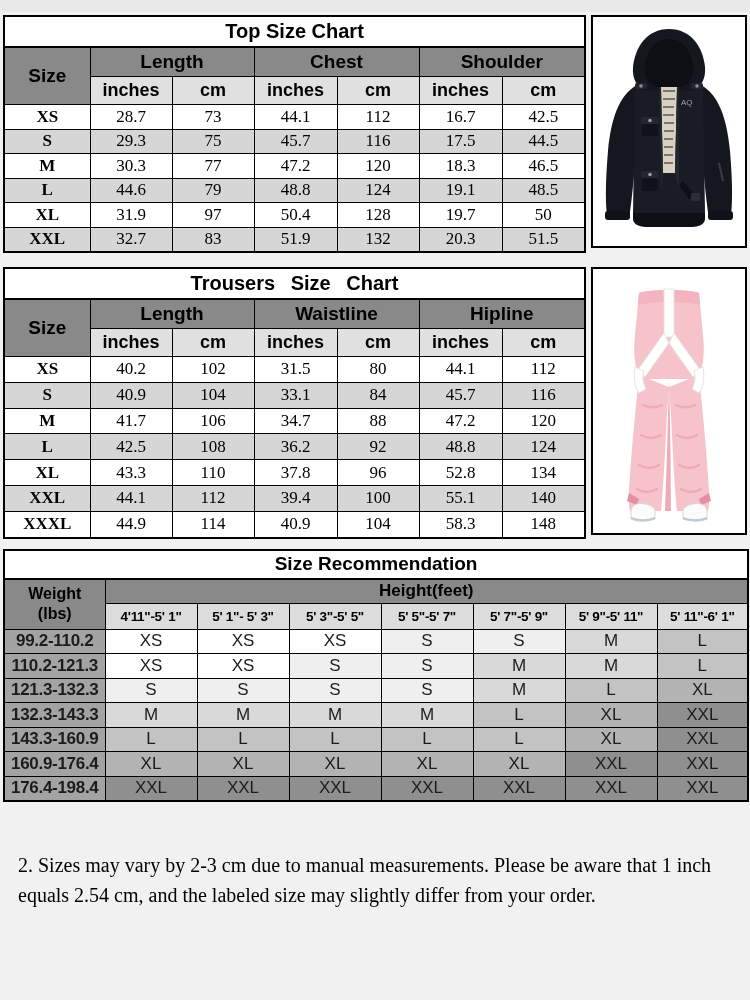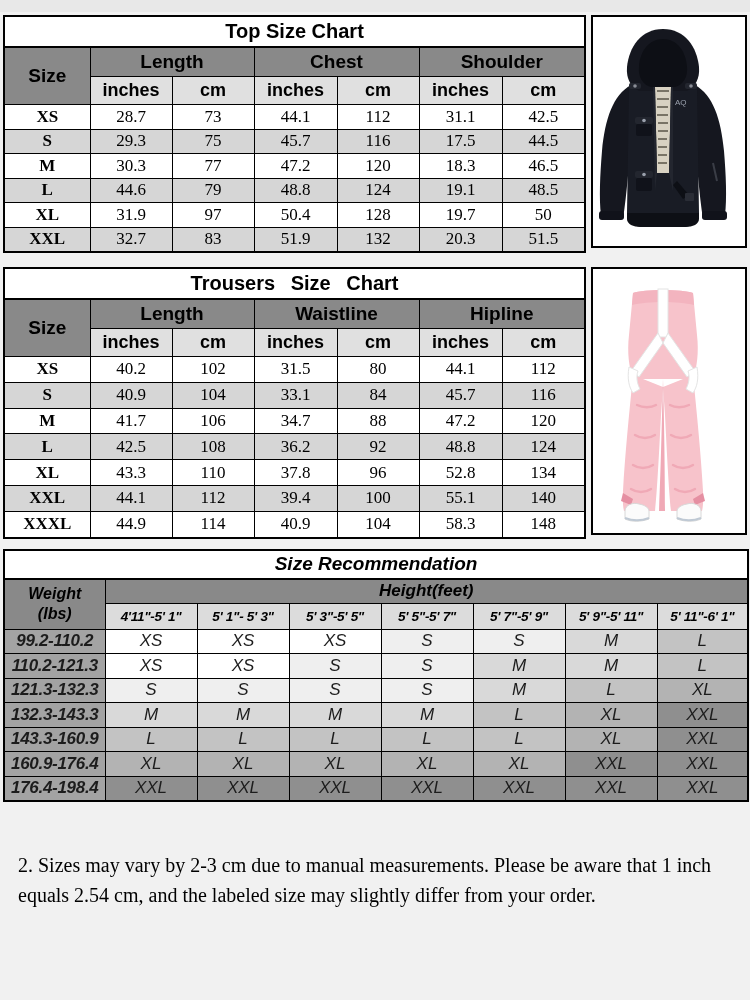--- a/index.html
+++ b/index.html
@@ -29,21 +29,21 @@
   table.rec{border-collapse:collapse;background:#fff;border:2px solid #000;table-layout:fixed;margin-top:10px;}
   table.rec td{border:1px solid #000;text-align:center;vertical-align:middle;padding:0;white-space:nowrap;color:#000;}
   td.rec-title{font-weight:bold;font-size:19px;height:27px;border-bottom:2px solid #000 !important;background:#fff;}
   td.rec-gray{background:#898989;font-weight:bold;}
   td.height-head{font-size:17px;height:23px;}
   td.weight-head{font-size:16px;line-height:1.25;}
   td.range-head{background:#dcdcdc;font-weight:bold;font-size:13.5px;height:25px;letter-spacing:-0.3px;}
   td.weight-label{font-weight:bold;font-size:15px;background:#a3a3a3;letter-spacing:-0.3px;}
   table.rec tbody td{font-size:17px;height:23.5px;color:#1c1c1c;}
   
-  .img-box{background:#ffffff;border:2px solid #000;margin-left:5px;display:flex;align-items:center;justify-content:flex-start;}
+  .img-box{background:#ffffff;border:2px solid #000;margin-left:5px;display:flex;align-items:center;justify-content:center;}
   .img-box svg{display:block;}
   
   .note{font-family:"Liberation Serif",serif;color:#000;padding:24px 16px 0 15px;}
   .note-heading{font-size:20px;margin:0 0 0 0;}
   .note p{font-size:20px;line-height:1.5;margin:24px 0 0 0;max-width:720px;}
   .sec2{margin-top:14px;}
 </style>
 </head>
 <body>
 
@@ -79,21 +79,21 @@
             <td class="unit-head">cm</td>
           </tr>
       </thead>
       <tbody id="top-body">
           <tr>
             <td class="rowhead">XS</td>
             <td>28.7</td>
             <td>73</td>
             <td>44.1</td>
             <td>112</td>
-            <td>31.1</td>
+            <td>16.7</td>
             <td>42.5</td>
           </tr>
           <tr class="alt">
             <td class="rowhead">S</td>
             <td>29.3</td>
             <td>75</td>
             <td>45.7</td>
             <td>116</td>
             <td>17.5</td>
             <td>44.5</td>
@@ -309,21 +309,21 @@
           <path d="M110 218 L100 224 L102 230 L112 226 Z" fill="#e58fa2"></path>
 
           <path d="M32 236 C32 230 40 227 46 229 C52 230 56 233 56 236 L56 244 C48 247 38 247 32 244 Z" fill="#fbfbfb" stroke="#d8d8d8"></path>
           <path d="M108 236 C108 230 100 227 94 229 C88 230 84 233 84 236 L84 244 C92 247 102 247 108 244 Z" fill="#fbfbfb" stroke="#d8d8d8"></path>
           <path d="M32 243 C40 246 48 246 56 243 M84 243 C92 246 100 246 108 243" stroke="#bfc9d4" stroke-width="2" fill="none"></path>
         </g>
       </svg>
     </div>
   </div>
 
-  <table class="rec" id="rec-table" style="width:744px;font-style:italic;">
+  <table class="rec" id="rec-table" style="width:744px;">
     <colgroup>
       <col style="width:101px">
         <col style="width:92px">
         <col style="width:92px">
         <col style="width:92px">
       <col style="width:92px">
         <col style="width:92px">
         <col style="width:92px">
         <col style="width:91px">
     </colgroup>

